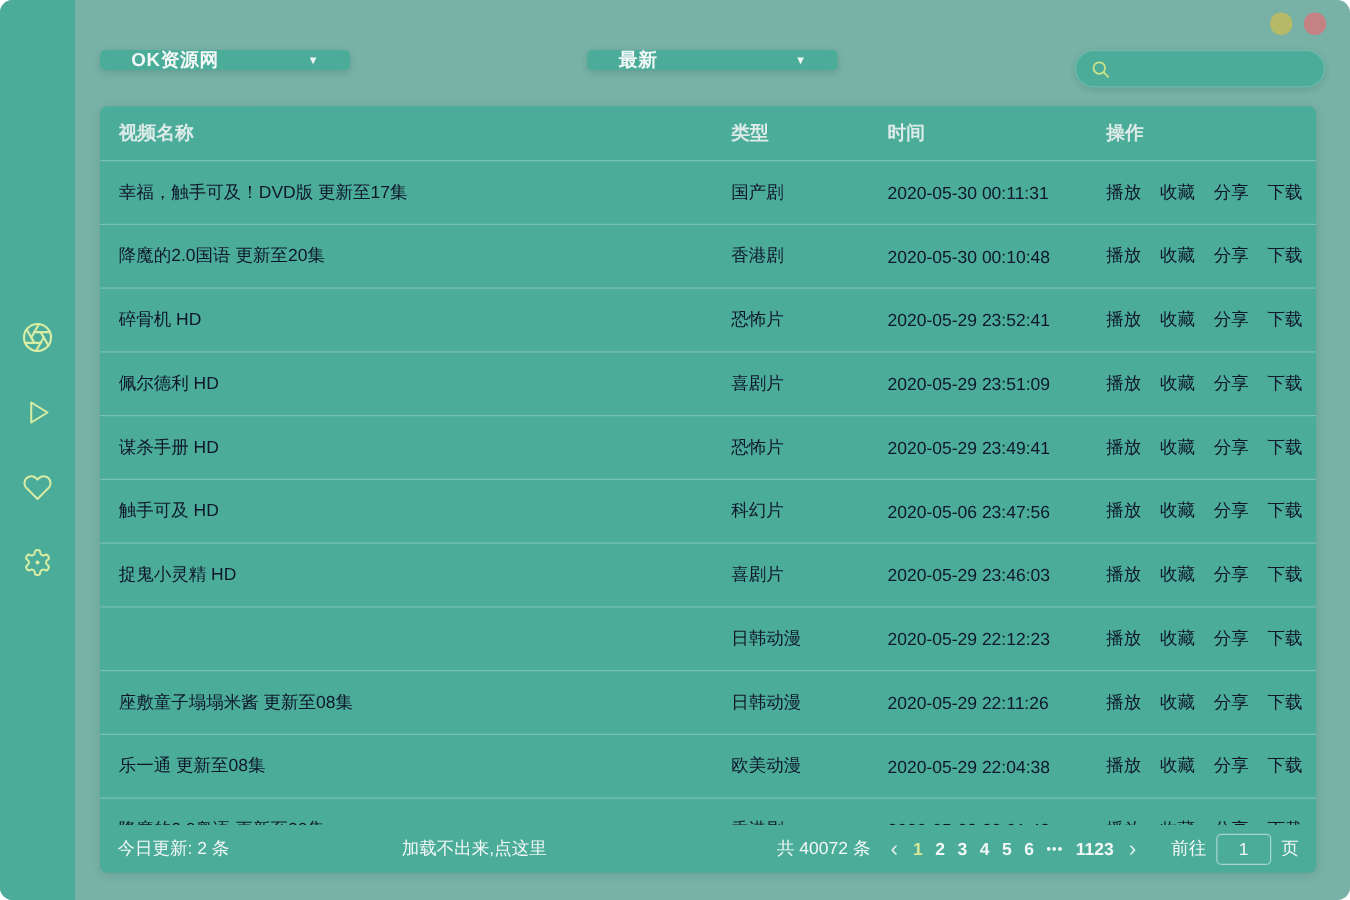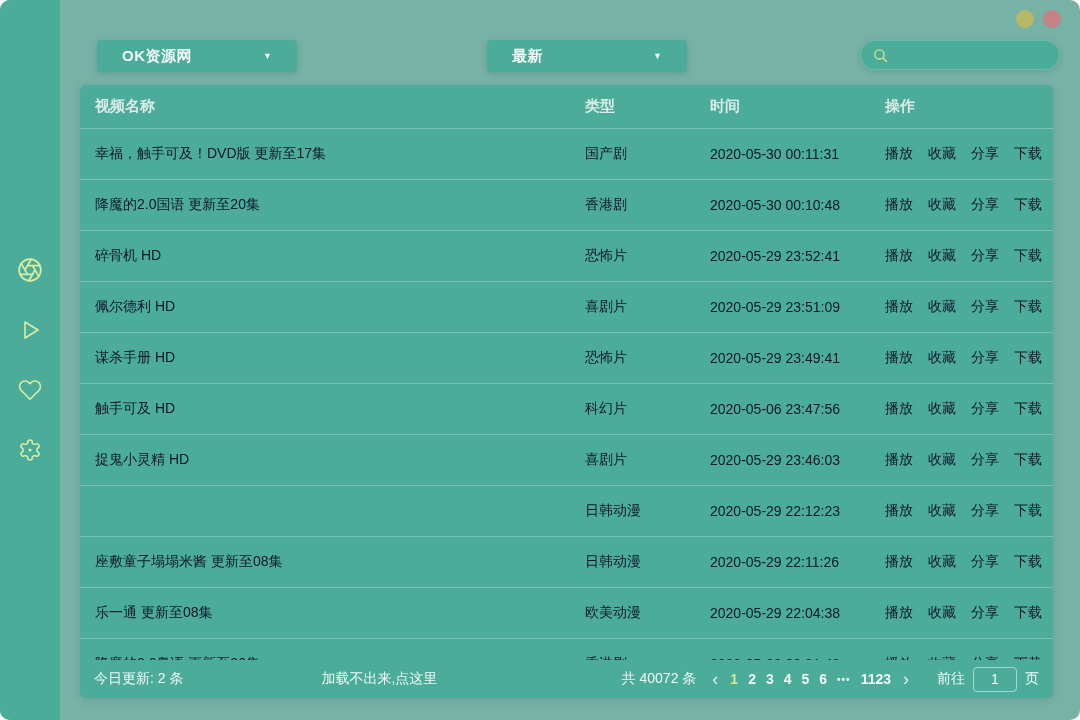--- a/index.html
+++ b/index.html
@@ -10,23 +10,23 @@
   .sidebar{position:absolute;left:0;top:0;width:60px;height:720px;background:var(--c-surface,#4bac9a);}
   .side-icon{position:absolute;left:50%;transform:translateX(-50%);color:var(--c-icon,#d9eda4);cursor:pointer;}
   .side-icon svg{display:block;}
 
   
   .dot{position:absolute;top:10px;width:18px;height:18px;border-radius:50%;cursor:pointer;}
   .dot-min{left:1016px;}
   .dot-close{left:1043px;}
 
   
-  .dropdown{position:absolute;top:40px;height:32px;width:200px;background:var(--c-surface,#4bac9a);
+  .dropdown{position:absolute;top:40px;height:16px;width:200px;background:var(--c-surface,#4bac9a);
     border-radius:4px;box-shadow:0 2px 6px rgba(0,60,50,.18);color:var(--c-text,#f2f8f5);
-    display:flex;align-items:center;cursor:pointer;margin-left:17px;}
+    display:flex;align-items:center;cursor:pointer;}
   .dropdown .dd-label{margin-left:25px;font-size:15px;font-weight:bold;letter-spacing:.5px;}
   .dropdown .caret{position:absolute;right:25px;font-size:9px;color:#eef6f2;}
   .dd-source{left:80px;}
   .dd-sort{left:470px;}
 
   .searchbox{position:absolute;left:860px;top:40px;width:200px;height:30px;background:var(--c-surface,#4bac9a);
     border-radius:15px;border:1px solid rgba(255,255,255,.18);box-shadow:0 2px 6px rgba(0,60,50,.15);
     display:flex;align-items:center;box-sizing:border-box;}
   .searchbox svg{margin-left:11px;flex:none;color:#cfe387;}
   .searchbox input{flex:1;min-width:0;background:transparent;border:none;outline:none;

